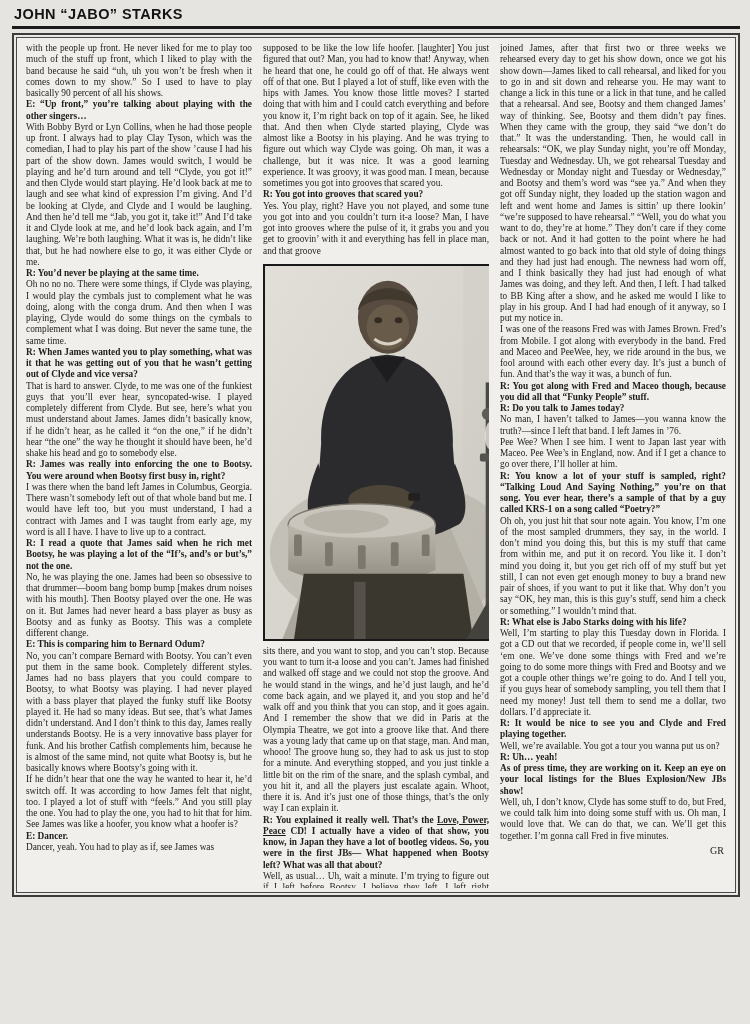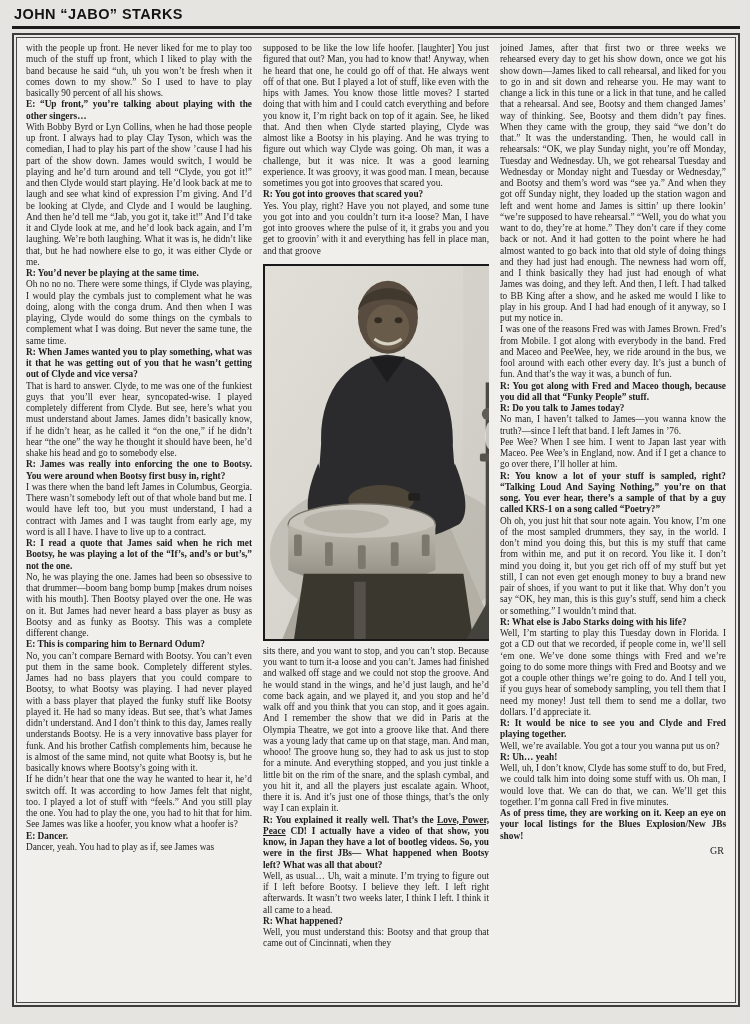--- a/index.html
+++ b/index.html
@@ -10,21 +10,21 @@
     -webkit-font-smoothing:antialiased;
   }
   .page { box-sizing:border-box; width:750px; height:1024px; padding:3px 10px 0 12px; overflow:hidden; }
   .header-title {
     font-family:"Liberation Sans","DejaVu Sans",sans-serif;
     font-weight:bold; font-size:14.5px; letter-spacing:.4px;
     color:#141414; padding:3px 0 4px 2px;
   }
   .title-rule { height:3px; background:#1b1b1b; margin:0 0 4px 0; }
   .article-box {
-    box-sizing:border-box; height:974px;
+    box-sizing:border-box; height:864px;
     border:2px solid #3c3c3c; background:#e9e8e4; padding:2px;
   }
   .article-inner {
     box-sizing:border-box; height:100%;
     border:1px solid #4a4a4a; background:#f0efeb;
     padding:5px 9px 4px 9px;
     display:flex; gap:11px; overflow:hidden;
   }
   .col {
     flex:1 1 0; min-width:0; overflow:hidden;
@@ -148,19 +148,19 @@
           <p class="para q">R: Do you talk to James today?</p>
           <p class="para a">No man, I haven’t talked to James—you wanna know the truth?—since I left that band. I left James in ’76.</p>
           <p class="para a">Pee Wee? When I see him. I went to Japan last year with Maceo. Pee Wee’s in England, now. And if I get a chance to go over there, I’ll holler at him.</p>
           <p class="para q">R: You know a lot of your stuff is sampled, right? “Talking Loud And Saying Nothing,” you’re on that song. You ever hear, there’s a sample of that by a guy called KRS-1 on a song called “Poetry?”</p>
           <p class="para a">Oh oh, you just hit that sour note again. You know, I’m one of the most sampled drummers, they say, in the world. I don’t mind you doing this, but this is my stuff that came from within me, and put it on record. You like it. I don’t mind you doing it, but you get rich off of my stuff but yet still, I can not even get enough money to buy a brand new pair of shoes, if you want to put it like that. Why don’t you say “OK, hey man, this is this guy’s stuff, send him a check or something.” I wouldn’t mind that.</p>
           <p class="para q">R: What else is Jabo Starks doing with his life?</p>
           <p class="para a">Well, I’m starting to play this Tuesday down in Florida. I got a CD out that we recorded, if people come in, we’ll sell ‘em one. We’ve done some things with Fred and we’re going to do some more things with Fred and Bootsy and we got a couple other things we’re going to do. And I tell you, if you guys hear of somebody sampling, you tell them that I need my money! Just tell them to send me a dollar, two dollars. I’d appreciate it.</p>
           <p class="para q">R: It would be nice to see you and Clyde and Fred playing together.</p>
           <p class="para a">Well, we’re available. You got a tour you wanna put us on?</p>
           <p class="para q">R: Uh… yeah!</p>
+          <p class="para q">As of press time, they are working on it. Keep an eye on your local listings for the Blues Explosion/New JBs show!</p>
           <p class="para a">Well, uh, I don’t know, Clyde has some stuff to do, but Fred, we could talk him into doing some stuff with us. Oh man, I would love that. We can do that, we can. We’ll get this together. I’m gonna call Fred in five minutes.</p>
-          <p class="para q">As of press time, they are working on it. Keep an eye on your local listings for the Blues Explosion/New JBs show!</p>
           <p class="para sig">GR</p>
         </div>
     </div>
   </div>
 </div>
 
 </body></html>

